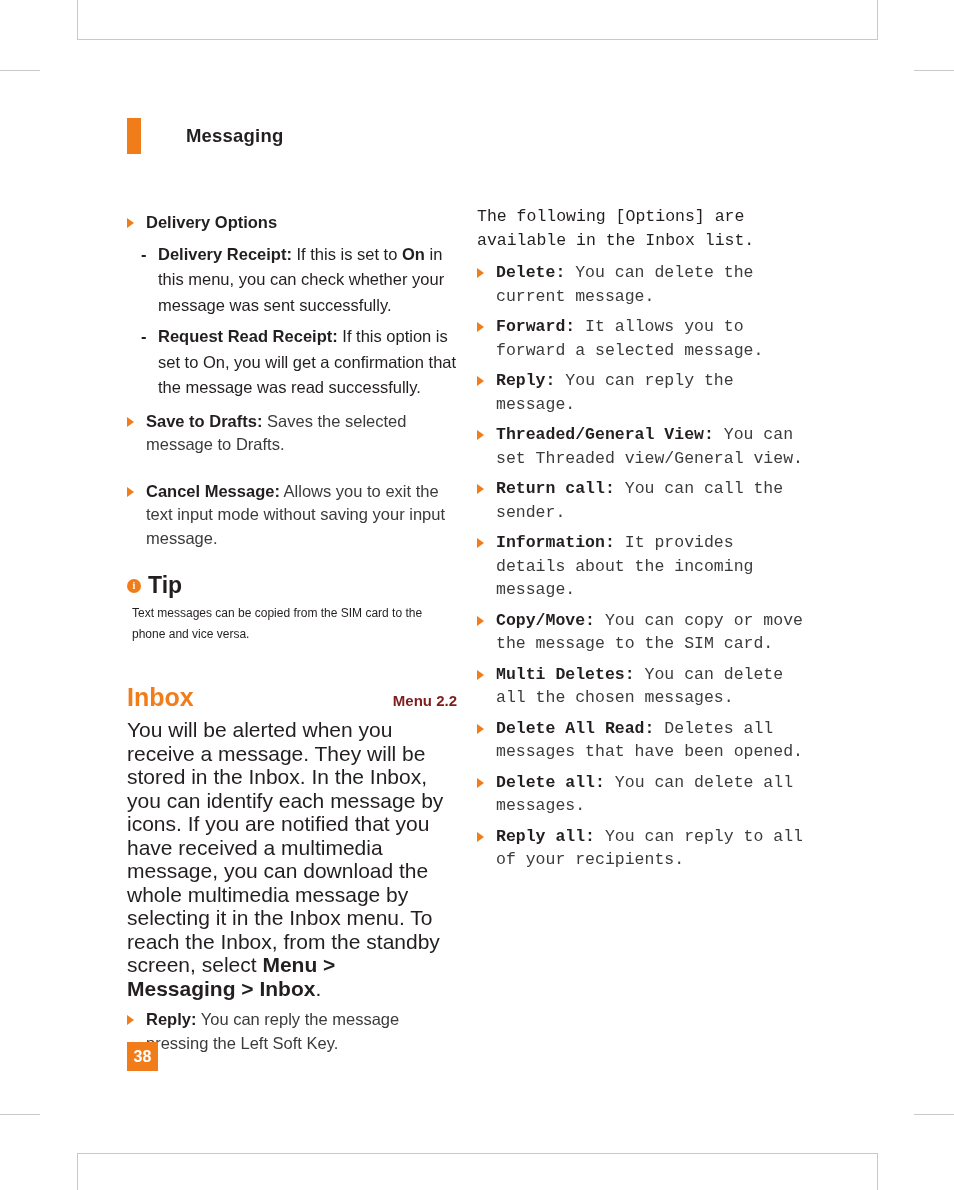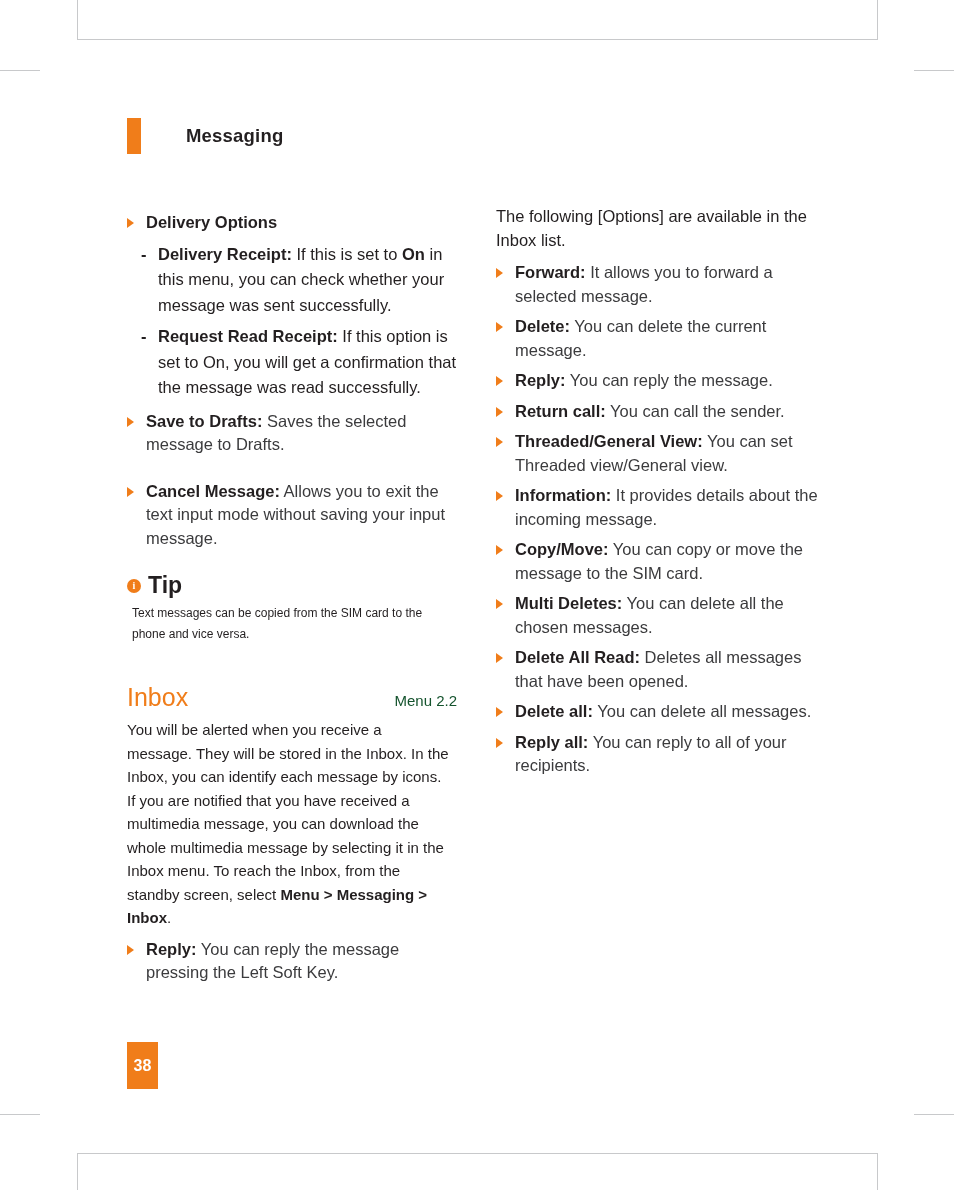--- a/index.html
+++ b/index.html
@@ -58,23 +58,24 @@
 
   
   .col-left {
     position: absolute;
     left: 127px;
     top: 211px;
     width: 330px;
   }
   .col-right {
     position: absolute;
-    left: 496px;
+    left: 477px;
     top: 205px;
     width: 330px;
+    font-family: Liberation Mono, monospace;
   }
 
   
   .para {
     font-size: 16.5px;
     line-height: 23.5px;
     margin: 0 0 4px 0;
   }
 
   
@@ -152,44 +153,44 @@
 
   
   .section-head {
     margin-top: 38px;
     display: flex;
     align-items: baseline;
     justify-content: space-between;
   }
   .section-title {
     font-size: 25px;
-    font-weight: normal;
+    font-weight: bold;
     color: #f07d1a;
     letter-spacing: 0px;
   }
   .section-menu {
     font-size: 15px;
-    font-weight: normal;
-    color: #14532d;
+    font-weight: bold;
+    color: #7f1d1d;
   }
 
   .section-para {
-    font-size: 15px;
+    font-size: 21px;
     line-height: 23.5px;
     margin: 6px 8px 8px 0;
   }
   .section-para b { font-weight: bold; }
 
   
   .page-num {
     position: absolute;
     left: 127px;
     top: 1042px;
     width: 31px;
-    height: 47px;
+    height: 29px;
     background: #f07d1a;
     color: #ffffff;
     font-size: 16px;
     font-weight: bold;
     display: flex;
     align-items: center;
     justify-content: center;
   }
 </style>
 </head>
@@ -259,45 +260,45 @@
   </div>
 
 </div>
 
 <div class="col-right">
 
   <p class="para" style="margin-bottom:9px;">The following [Options] are available in the Inbox list.</p>
 
   <div class="bullet-row">
     <span class="tri"></span>
+    <b>Delete:</b><span class="dim"> You can delete the current message.</span>
+  </div>
+
+  <div class="bullet-row">
+    <span class="tri"></span>
     <b>Forward:</b><span class="dim"> It allows you to forward a selected message.</span>
   </div>
 
   <div class="bullet-row">
     <span class="tri"></span>
-    <b>Delete:</b><span class="dim"> You can delete the current message.</span>
-  </div>
-
-  <div class="bullet-row">
-    <span class="tri"></span>
     <b>Reply:</b><span class="dim"> You can reply the message.</span>
   </div>
 
   <div class="bullet-row">
     <span class="tri"></span>
+    <b>Threaded/General View:</b><span class="dim"> You can set Threaded view/General view.</span>
+  </div>
+
+  <div class="bullet-row">
+    <span class="tri"></span>
     <b>Return call:</b><span class="dim"> You can call the sender.</span>
   </div>
 
   <div class="bullet-row">
     <span class="tri"></span>
-    <b>Threaded/General View:</b><span class="dim"> You can set Threaded view/General view.</span>
-  </div>
-
-  <div class="bullet-row">
-    <span class="tri"></span>
     <b>Information:</b><span class="dim"> It provides details about the incoming message.</span>
   </div>
 
   <div class="bullet-row">
     <span class="tri"></span>
     <b>Copy/Move:</b><span class="dim"> You can copy or move the message to the SIM card.</span>
   </div>
 
   <div class="bullet-row">
     <span class="tri"></span>

